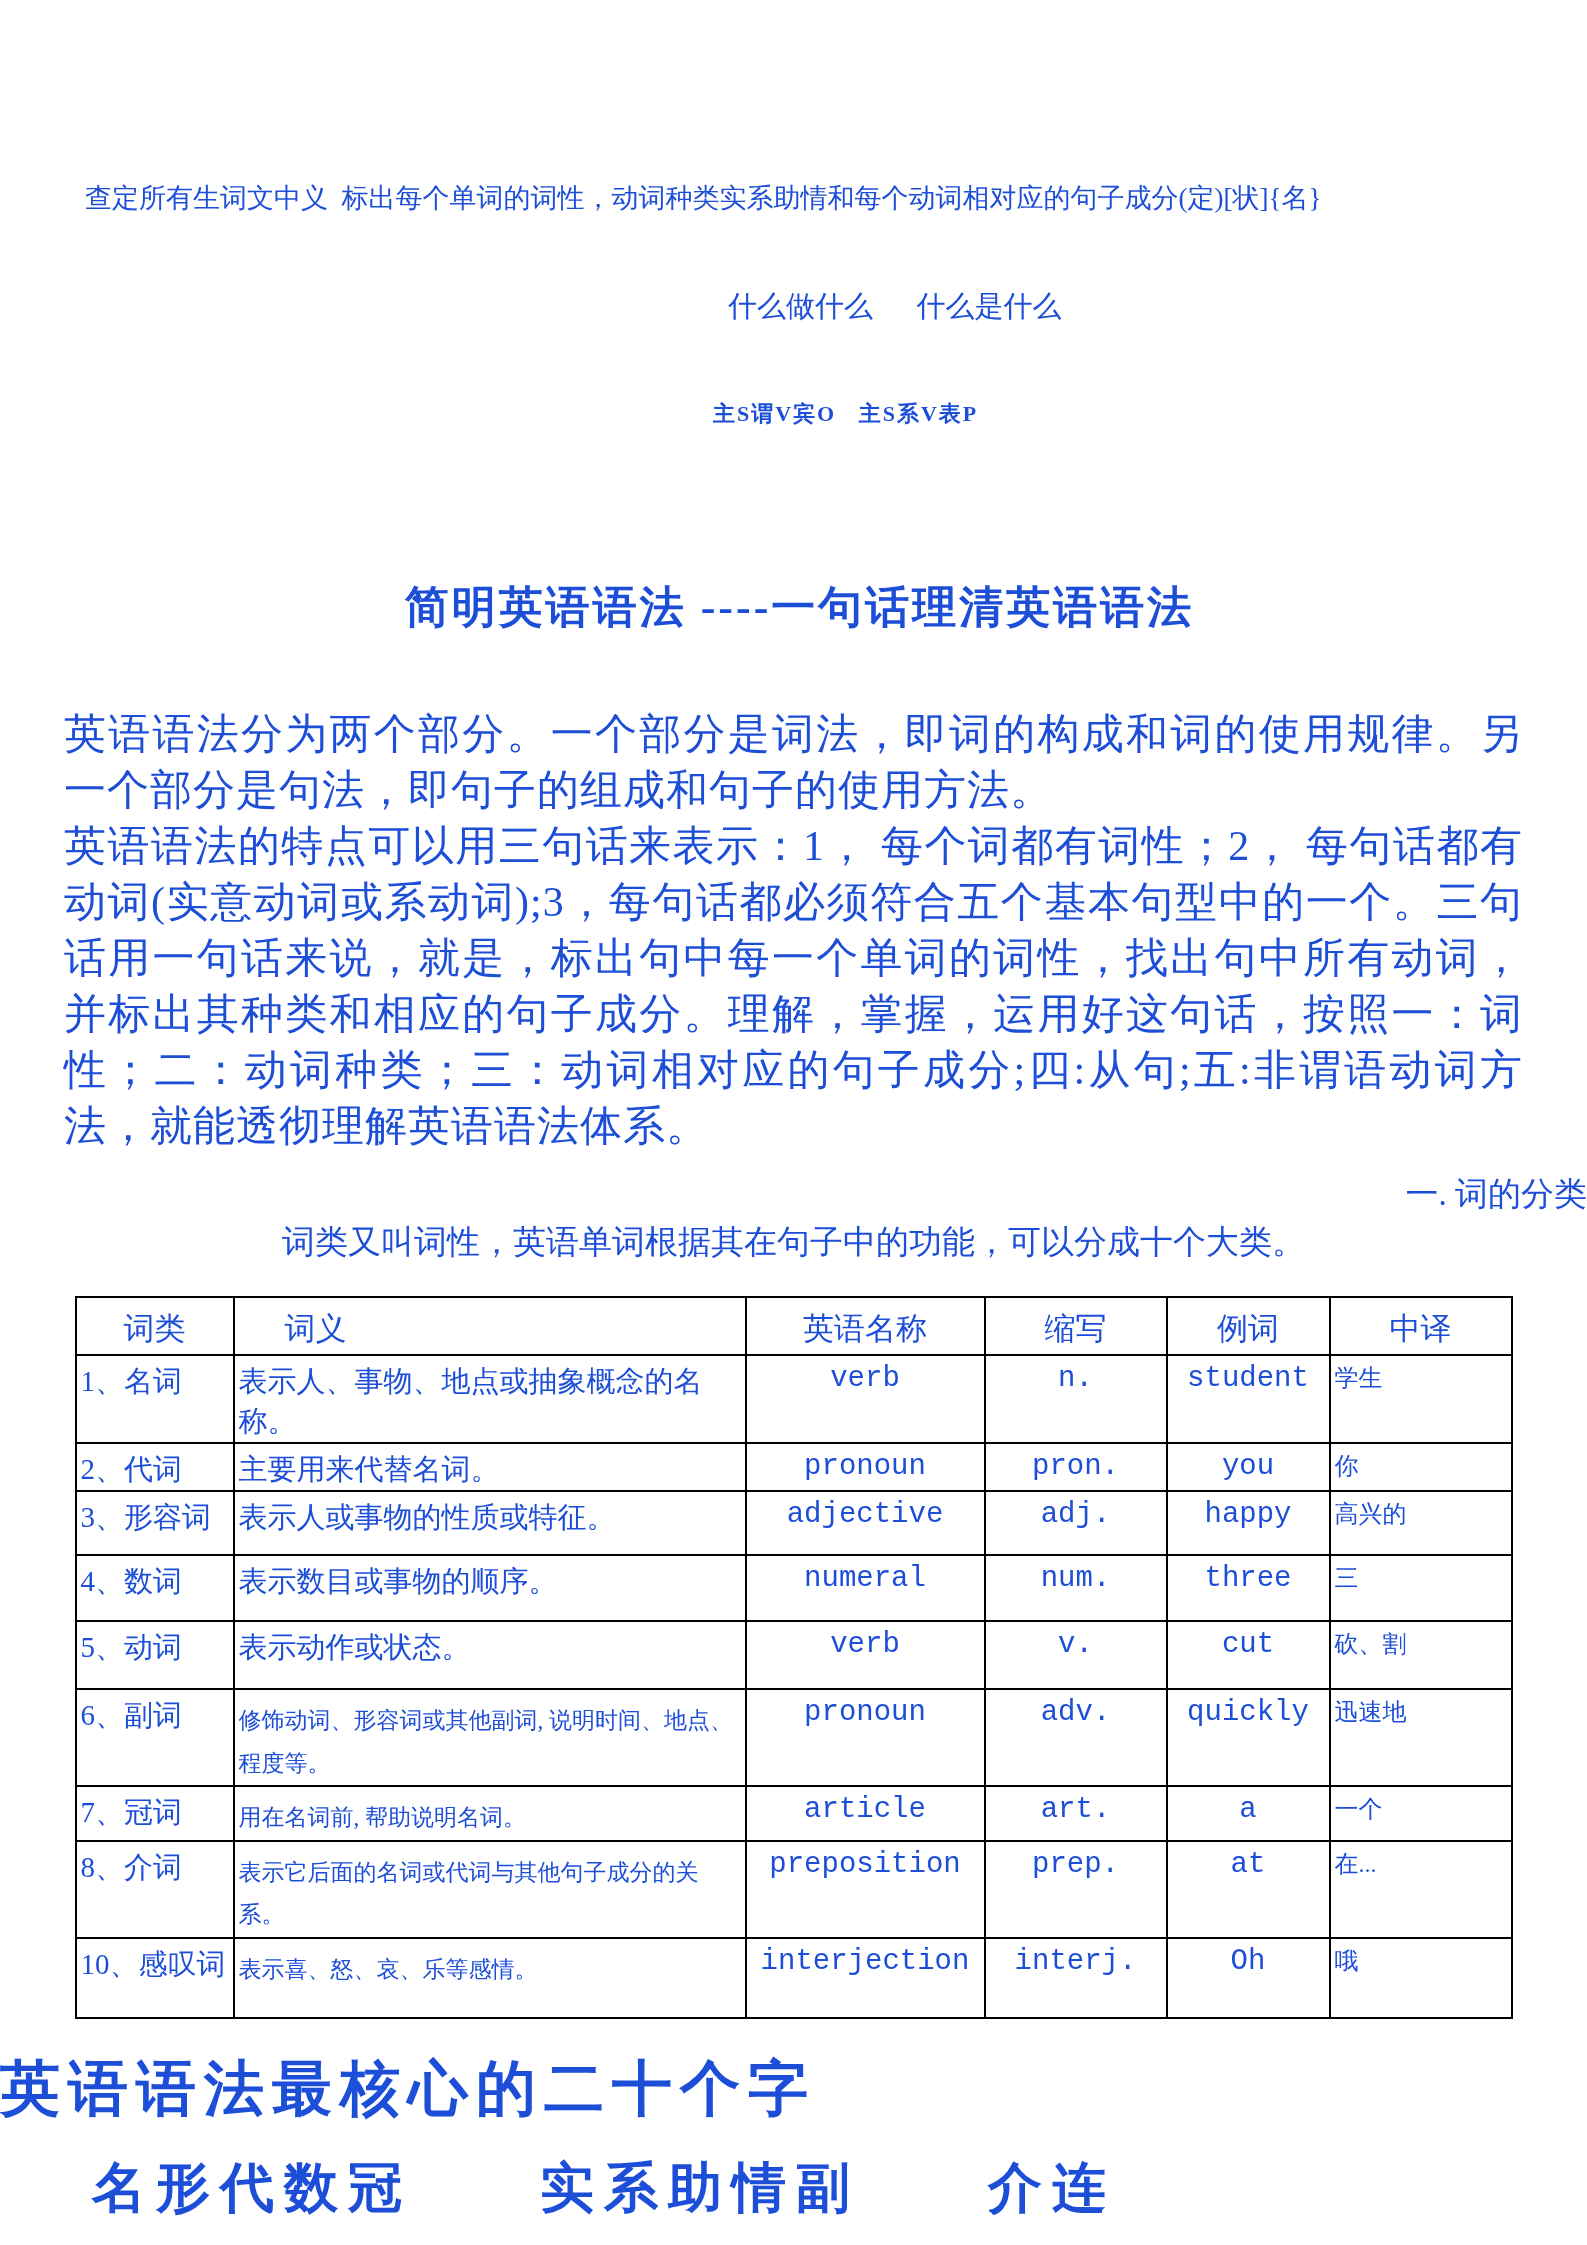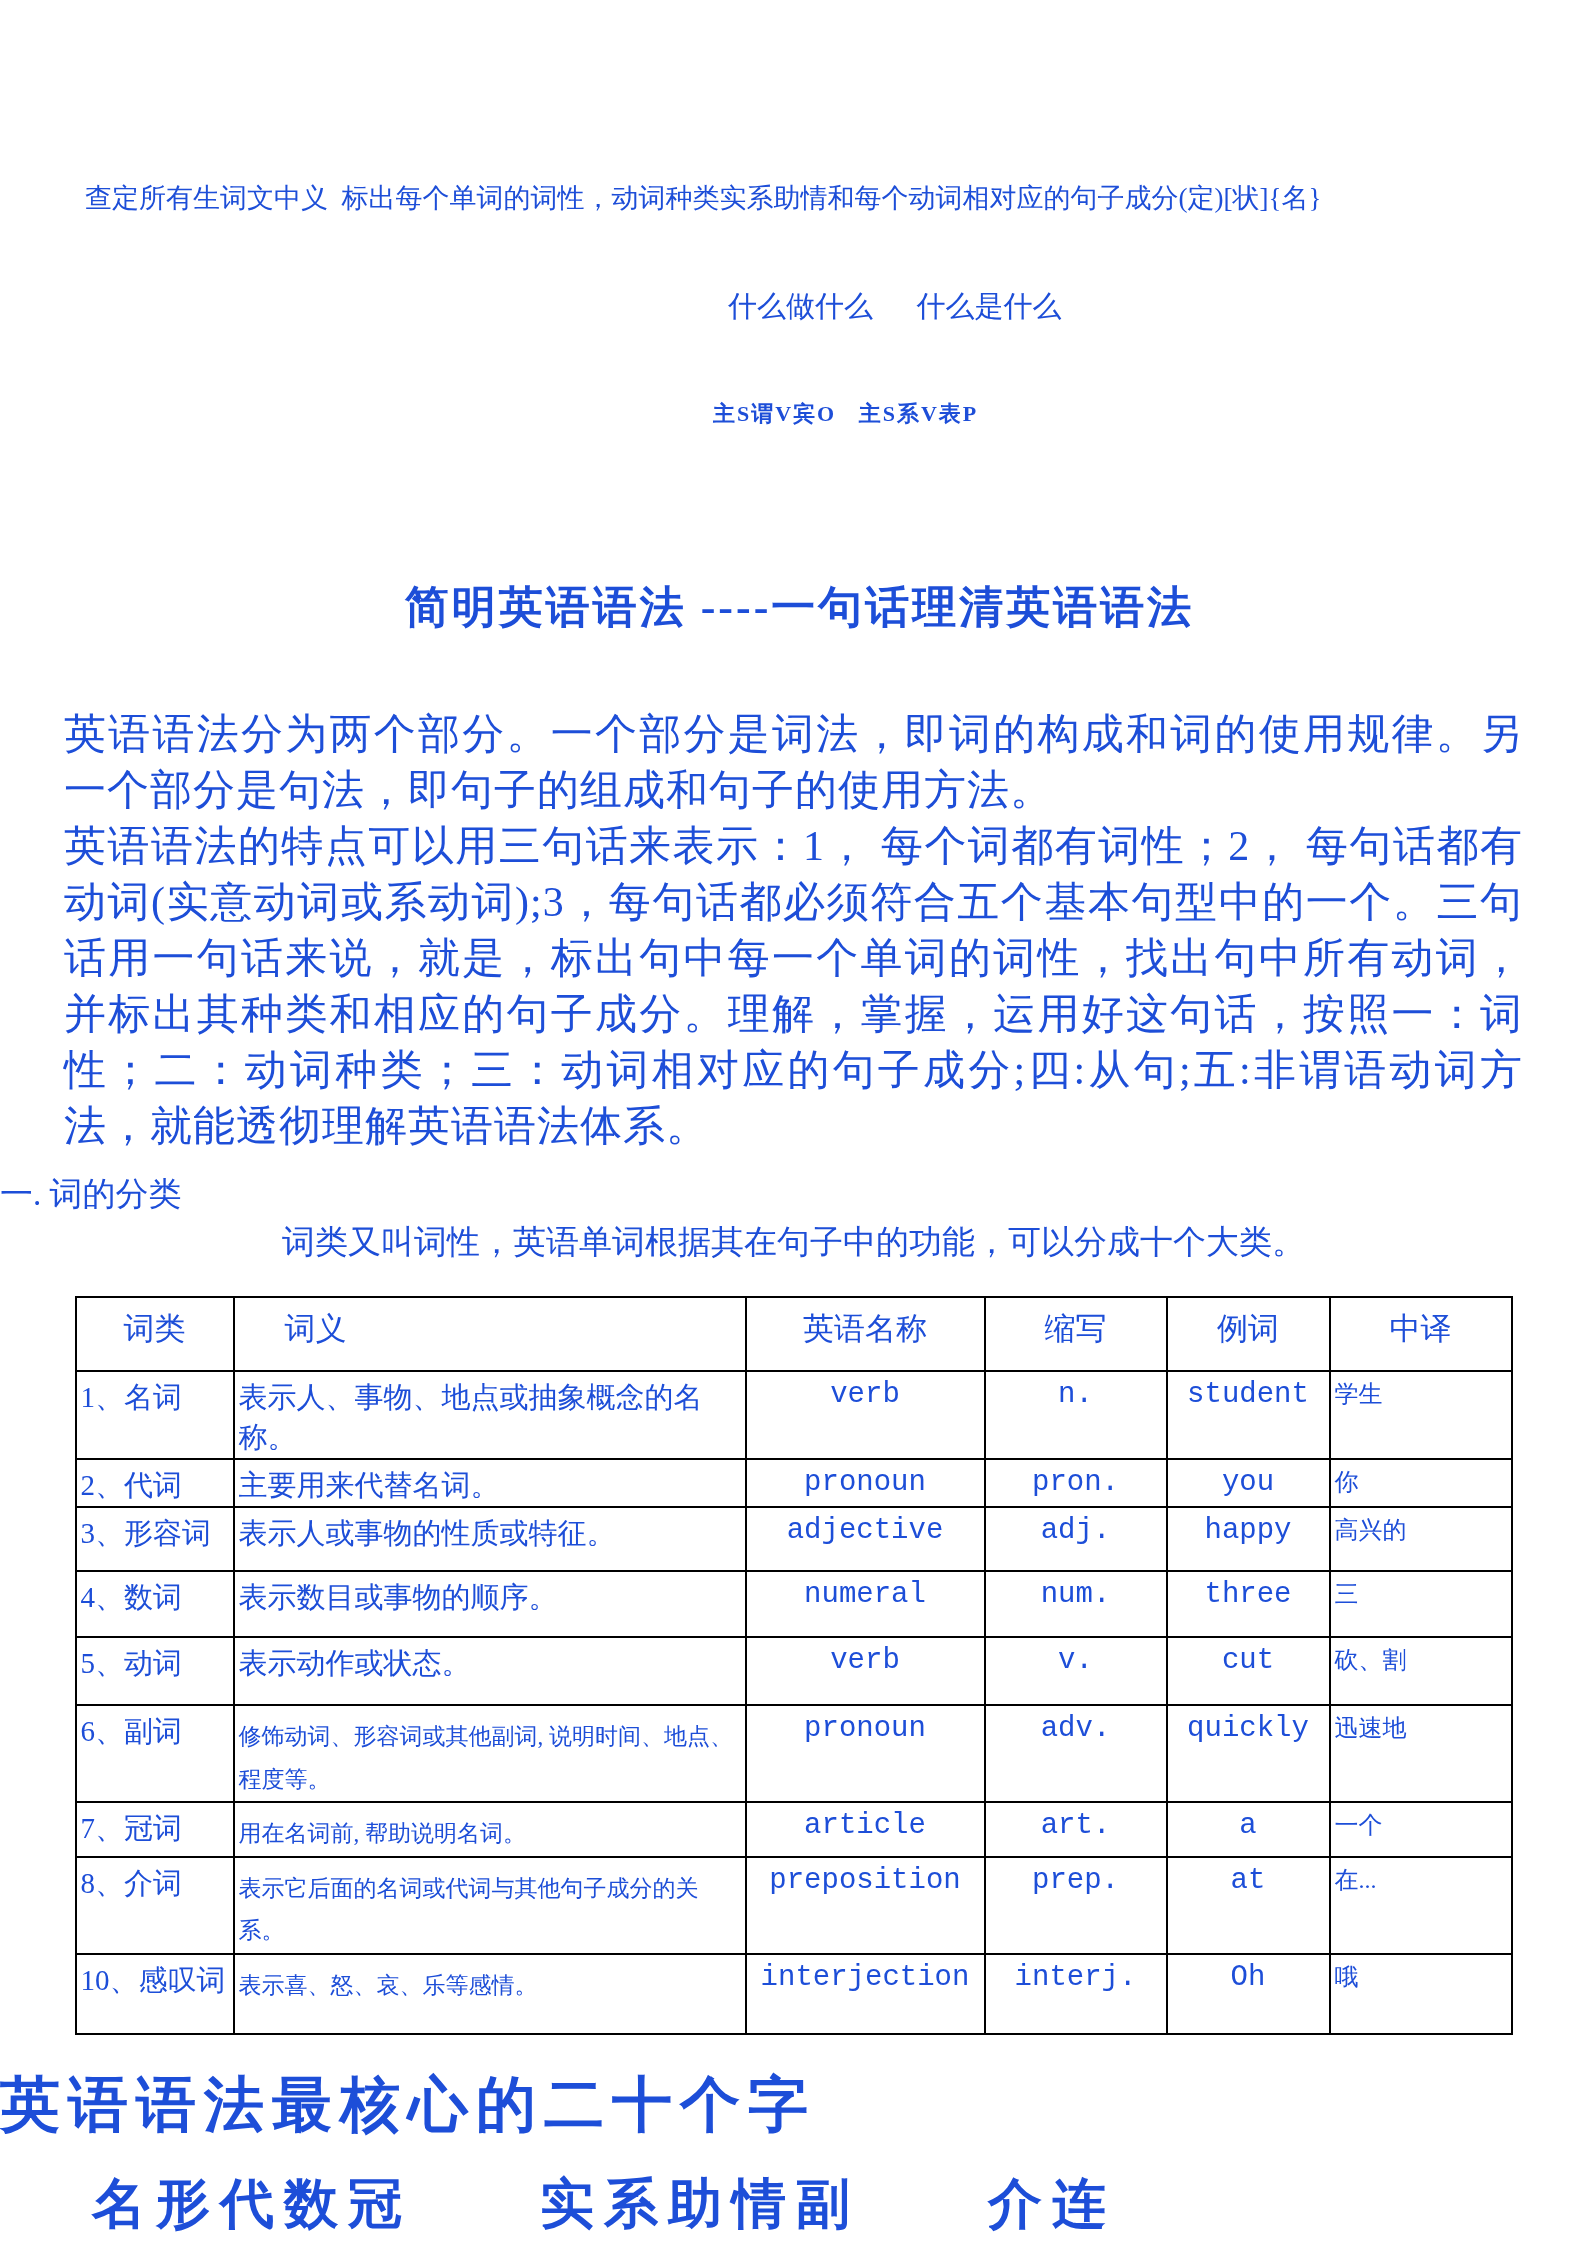--- a/index.html
+++ b/index.html
@@ -11,21 +11,21 @@
   
   .annotation{margin:108px 60px 0 85px;font-size:27px;line-height:36px;white-space:pre-wrap;}
   .annotation .a2{margin-left:643px;font-size:29px;}
   .annotation .a3{margin-left:628px;font-size:22px;font-weight:bold;letter-spacing:2px;}
   
   .doc-title{margin:76px 0 0 12px;text-align:center;font-size:44px;line-height:56px;font-weight:600;letter-spacing:3px;}
   
   .body-par{margin:0 64px;font-size:42px;line-height:56px;text-align:justify;text-justify:inter-ideograph;letter-spacing:1px;}
   .body-par.first{margin-top:70px;}
   
-  .sec-head{margin-top:20px;text-align:left;font-size:33px;line-height:40px;}
+  .sec-head{margin-top:20px;text-align:right;font-size:33px;line-height:40px;}
   .sec-sub{margin-top:8px;text-align:center;font-size:33px;line-height:40px;}
   
   .word-table{margin:34px auto 0 auto;border-collapse:collapse;table-layout:fixed;width:1436px;}
   .word-table td,.word-table th{border:2px solid #000;vertical-align:top;padding:6px 4px 0 4px;overflow:hidden;}
   .word-table th{font-weight:normal;font-size:31px;text-align:center;padding-top:10px;}
   .word-table th.h-def{text-align:left;padding-left:50px;}
   .c-cls{font-size:29px;text-align:left;padding-left:12px;white-space:nowrap;}
   .c-def{font-size:29px;text-align:left;padding-left:22px;}
   .c-def.sm{font-size:23px;line-height:1.85;padding-top:10px;}
   .c-en,.c-abbr,.c-ex{font-family:"Liberation Mono",monospace;font-size:29px;text-align:center;}
@@ -56,21 +56,21 @@
   <table class="word-table">
     <colgroup>
       <col style="width:158px">
         <col style="width:512px">
         <col style="width:239px">
       <col style="width:182px">
         <col style="width:163px">
         <col style="width:182px">
     </colgroup>
     <tbody>
-      <tr style="height:74px">
+      <tr style="height:58px">
         <th>词类</th>
         <th class="h-def">词义</th>
         <th>英语名称</th>
         <th>缩写</th>
         <th>例词</th>
         <th>中译</th>
       </tr>
       <tr style="height:74px">
         <td class="c-cls">1、名词</td>
         <td class="c-def">表示人、事物、地点或抽象概念的名称。</td>

